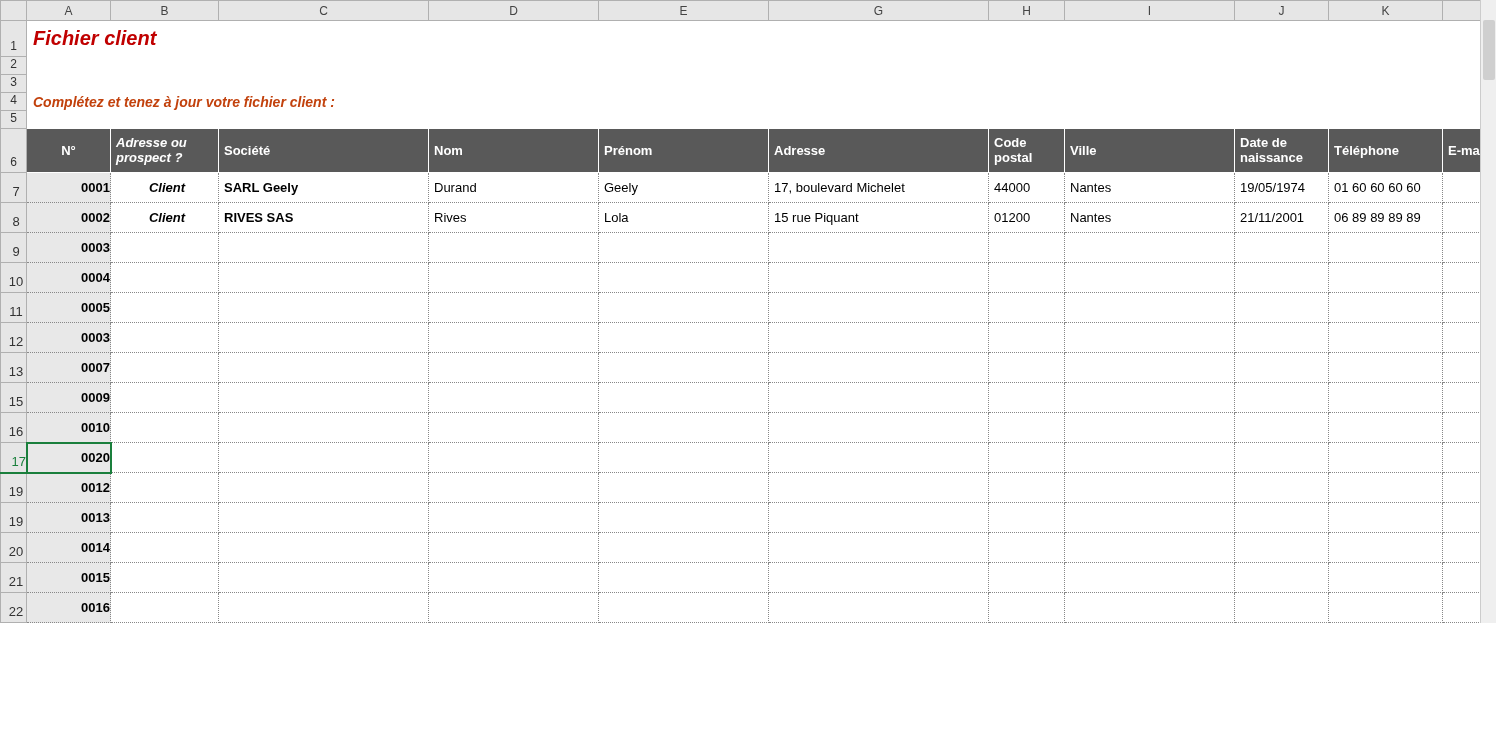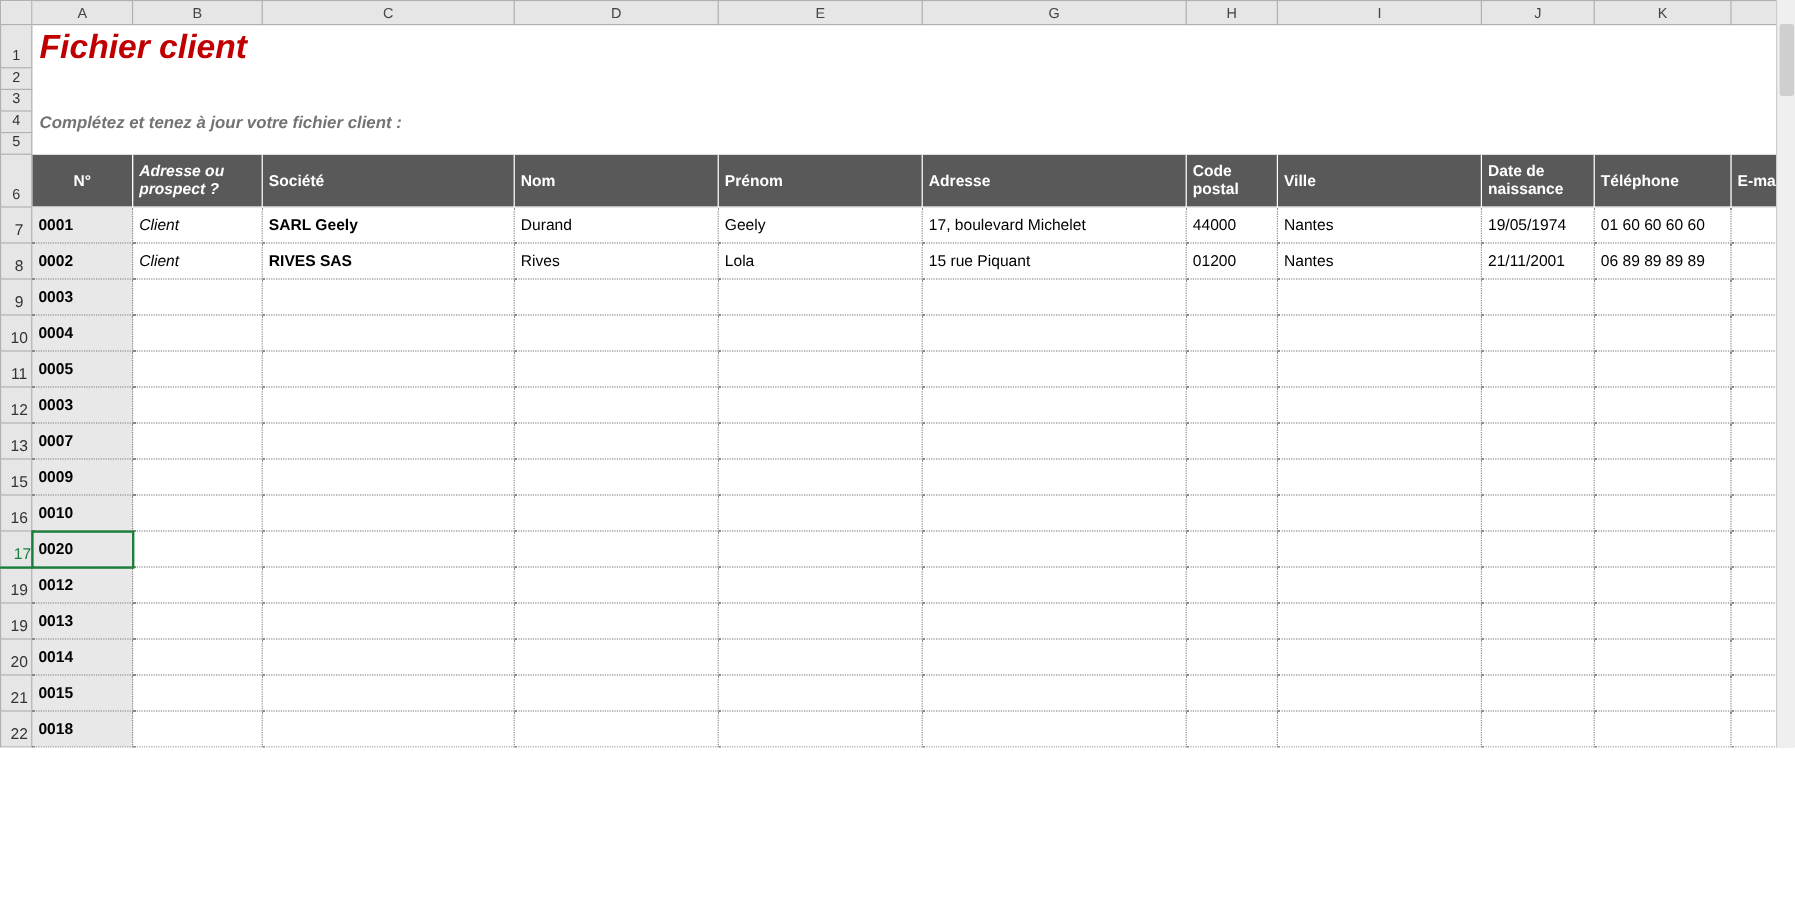--- a/index.html
+++ b/index.html
@@ -60,34 +60,34 @@
     border-bottom: 2px solid #1a7f3c;
     color: #1a7f3c;
     text-align: right;
   }
   
   .title-cell {
     font-family: Arial;
     font-weight: bold;
     font-style: italic;
     color: #c00000;
-    font-size: 28px;
+    font-size: 20px;
     padding-left: 6px;
     white-space: nowrap;
     border: none;
     height: 36px;
   }
   .row-blank td:not(.row-head) {
     border: none;
     background: #fff;
   }
   .subtitle {
     font-style: italic;
     font-weight: bold;
-    color: #737373;
+    color: #c2410c;
     font-size: 14px;
     padding-left: 6px;
     white-space: nowrap;
   }
   
   .hdr td.dh {
     background: #595959;
     color: #fff;
     font-weight: bold;
     font-size: 13px;
@@ -103,30 +103,30 @@
   .data td {
     height: 30px;
     padding-left: 5px;
     font-size: 13px;
   }
   .data .numcol {
     background: #e8e8e8;
     border-left: 1px solid #595959;
     border-right: 1px dotted #888;
     border-bottom: 1px dotted #888;
-    text-align: left;
+    text-align: right;
     font-weight: bold;
   }
   .data .dc {
     background: #fff;
     border-right: 1px dotted #888;
     border-bottom: 1px dotted #888;
   }
   .data .dc.bold { font-weight: bold; }
-  .data .dc.bi { font-weight: normal; font-style: italic; }
+  .data .dc.bi { font-weight: bold; font-style: italic; text-align: center; }
   .data .dc.last { border-right: none; }
   .selcell {
     outline: 2px solid #1a7f3c;
     outline-offset: -1px;
   }
   
   .vscroll {
     position: absolute;
     top: 0; right: 0;
     width: 16px; height: 100%;
@@ -410,21 +410,21 @@
           <td class="dc "></td>
           <td class="dc "></td>
           <td class="dc "></td>
           <td class="dc "></td>
           <td class="dc "></td>
           <td class="dc "></td>
           <td class="dc last"></td>
         </tr>
         <tr class="data">
           <td class="row-head">22</td>
-          <td class="numcol">0018</td>
+          <td class="numcol">0016</td>
           <td class="dc bi"></td>
           <td class="dc bold"></td>
           <td class="dc "></td>
           <td class="dc "></td>
           <td class="dc "></td>
           <td class="dc "></td>
           <td class="dc "></td>
           <td class="dc "></td>
           <td class="dc "></td>
           <td class="dc last"></td>

